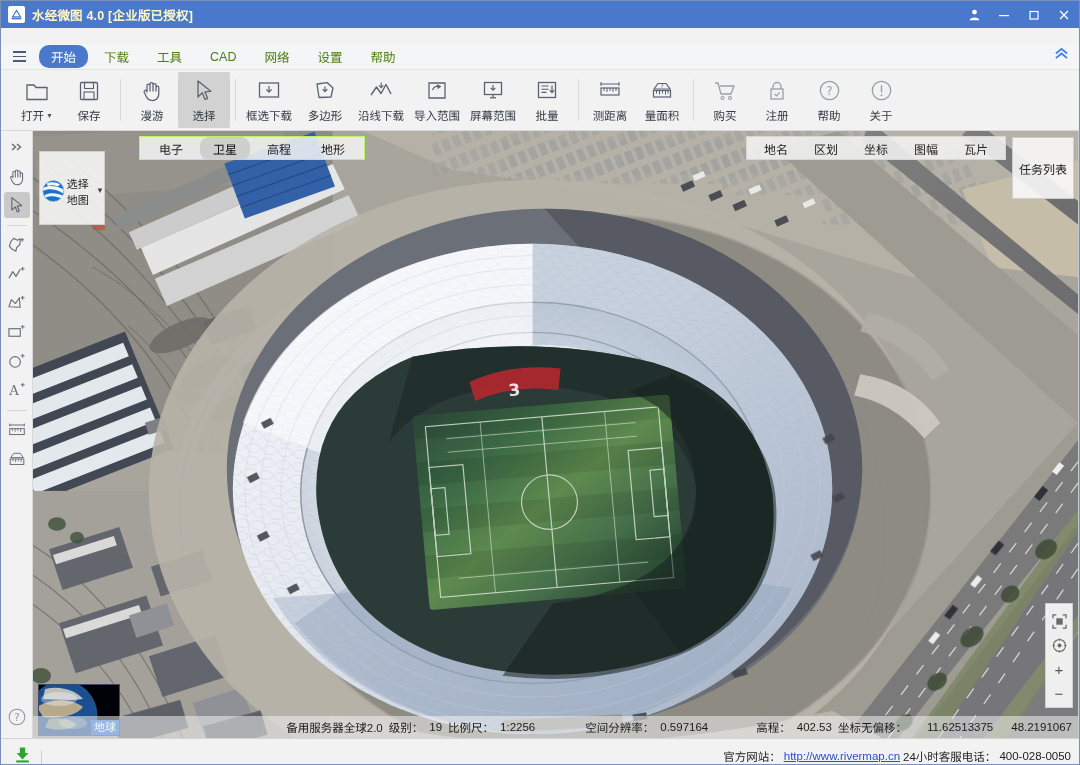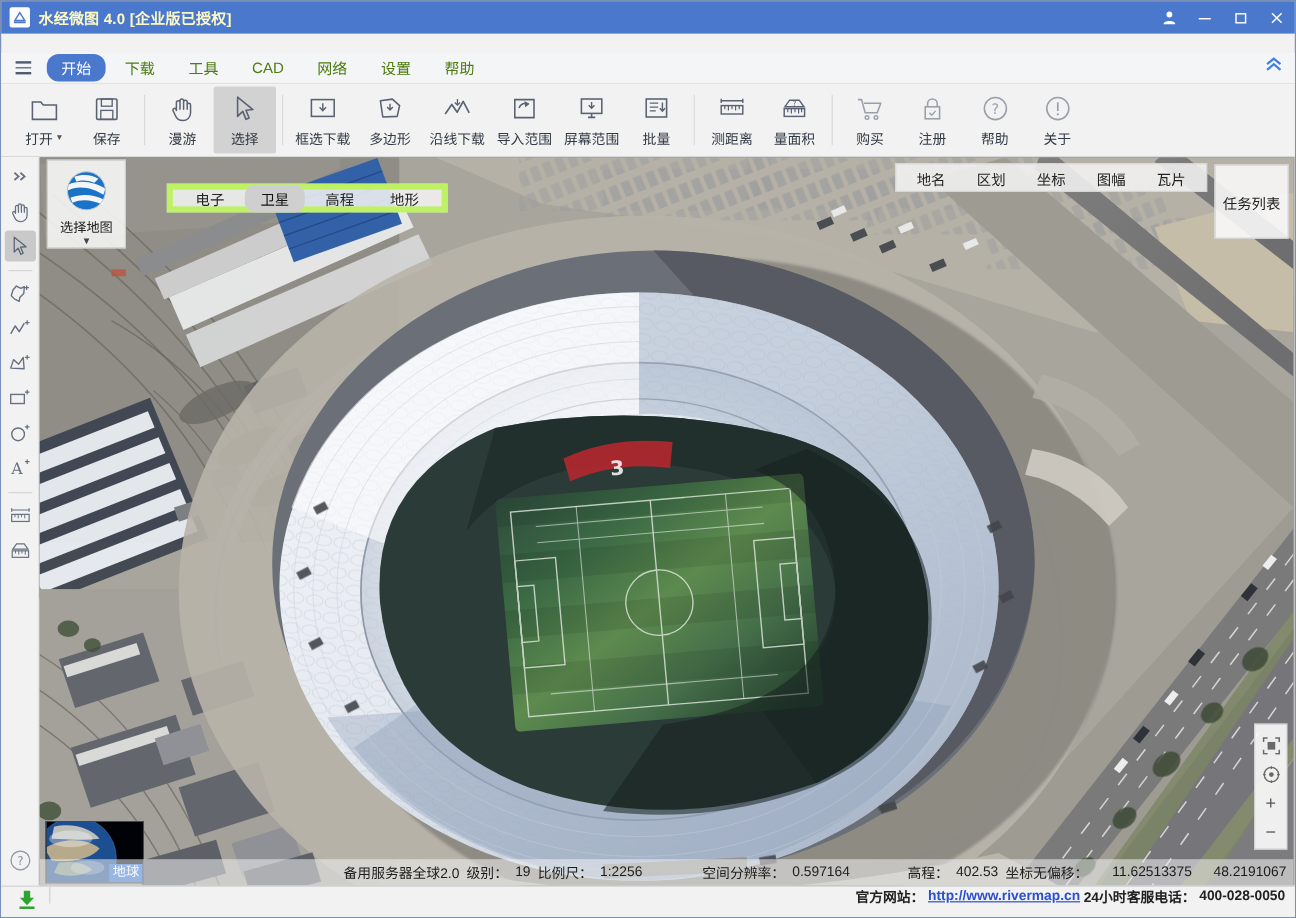--- a/index.html
+++ b/index.html
@@ -135,39 +135,39 @@
   .maparea {
     flex: 1; position: relative; overflow: hidden;
     background: #8a8a84;
     border-right: 1px solid #c9cacc;
   }
   .map-canvas { position: absolute; inset: 0; }
   .map-canvas svg { display: block; width: 100%; height: 100%; }
 
   
   .basemap-btn {
-    position: absolute; left: 6px; top: 2px;
+    position: absolute; left: 6px; top: 20px;
     width: 66px; height: 74px;
     background: rgba(248,248,248,.88);
     border: 1px solid #cfcfcf;
-    display: flex; flex-direction: column; align-items: center;
-    justify-content: flex-start; padding-top: 5px;
+    display: flex; flex-direction: row; align-items: center;
+    justify-content: center; padding-top: 5px;
     cursor: default;
   }
   .basemap-btn .gl { width: 40px; height: 40px; }
   .basemap-lbl {
     font-size: 11px; color: #222; margin-top: 1px;
   }
   .basemap-caret { font-size: 8px; color: #444; line-height: 1; margin-top: 1px; }
 
   .layer-tabs {
-    position: absolute; left: 106px; top: 22px;
+    position: absolute; left: 106px; top: 5px;
     height: 24px; display: flex; align-items: center;
     background: rgba(244,244,244,.86);
-    border: 5px solid #bef264;
+    border: 1px solid #bef264;
     padding: 0 4px;
   }
   .layer-tabs .lt {
     font-size: 12px; color: #232323;
     padding: 3px 13px; margin: 0 2px; border-radius: 9px;
     cursor: default; white-space: nowrap;
   }
   .layer-tabs .lt.active { background: #cfcfcf; color: #111; }
 
   .rlayer-tabs {
@@ -236,24 +236,23 @@
   .mapstatus .seg { margin-right: 6px; }
   .mapstatus .gap1 { margin-right: 50px; }
   .mapstatus .gap2 { margin-right: 48px; }
   .mapstatus .num { margin-right: 6px; }
 
   
   .statusbar {
     height: 26px; min-height: 26px;
     background: #f2f2f2;
     border-top: 1px solid #d2d3d5;
-    display: flex; align-items: flex-start;
+    display: flex; align-items: flex-end;
     padding: 0 8px 0 10px;
     position: relative;
-    font-weight: bold;
   }
   .dl-ico { width: 22px; height: 20px; display: flex; align-items: center; justify-content: center; cursor: default; }
   .sb-sep { width: 1px; height: 14px; background: #cfd0d2; margin-left: 8px; }
   .sb-right {
     margin-left: auto; display: flex; align-items: center;
     font-size: 11.5px; color: #222; gap: 3px; white-space: nowrap;
   }
   .sb-link { color: #2a4fcf; text-decoration: underline; cursor: default; }
 </style>
 </head>

